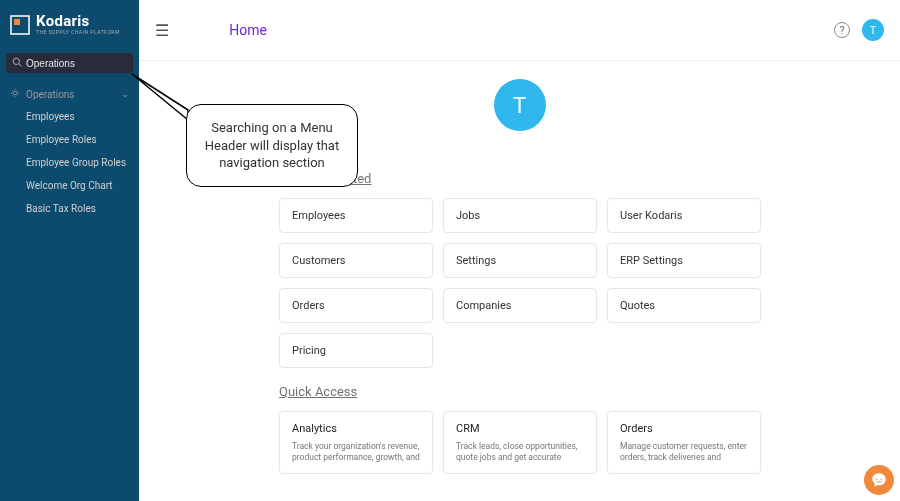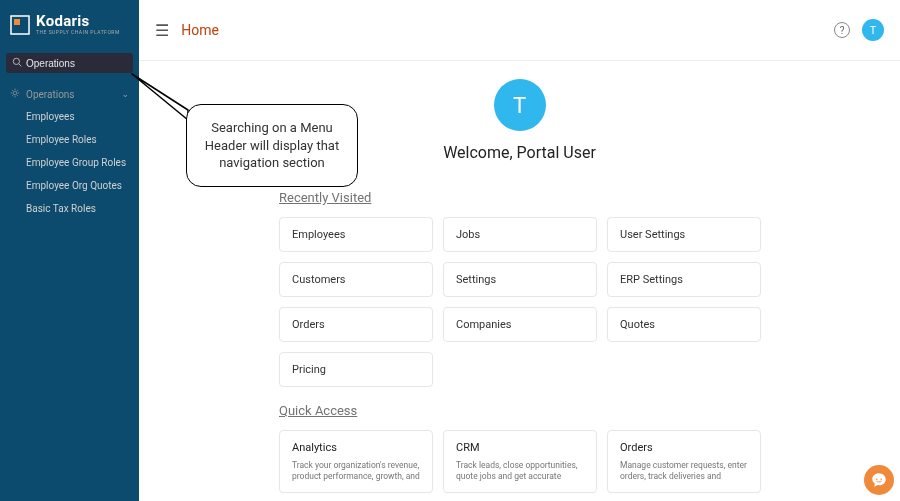--- a/index.html
+++ b/index.html
@@ -105,21 +105,22 @@
     border-bottom: 1px solid #eee;
     gap: 12px;
   }
   .hamburger {
     font-size: 16px;
     color: #555;
     cursor: pointer;
   }
   .page-title {
     font-size: 14px;
-    color: #c2410c;
+    color: #6d28d9;
+    margin-left: 48px;
   }
   .topbar-right {
     margin-left: auto;
     display: flex;
     align-items: center;
     gap: 12px;
   }
   .help-icon {
     width: 16px; height: 16px;
     border: 1px solid #888;
@@ -289,47 +290,46 @@
             <circle cx="8" cy="8" r="3" fill="none" stroke="#999" stroke-width="1.3"></circle>
             <path d="M8 1v2M8 13v2M1 8h2M13 8h2M3 3l1.4 1.4M11.6 11.6L13 13M13 3l-1.4 1.4M4.4 11.6L3 13" stroke="#999" stroke-width="1.3"></path>
           </svg>
       </span>
       <span>Operations</span>
       <span class="chev">⌄</span>
     </div>
     <div class="nav-item">Employees</div>
     <div class="nav-item">Employee Roles</div>
     <div class="nav-item">Employee Group Roles</div>
-    <div class="nav-item">Employee Org Quotes</div>
+    <div class="nav-item">Welcome Org Chart</div>
     <div class="nav-item">Basic Tax Roles</div>
   </div>
 </div>
 
 <div class="main">
   <div class="topbar">
     <span class="hamburger">☰</span>
     <span class="page-title">Home</span>
     <div class="topbar-right">
       <span class="help-icon">?</span>
       <span class="avatar">T</span>
     </div>
   </div>
 
   <div class="content">
     <div class="welcome-block">
       <div class="big-avatar">T</div>
-      <div class="welcome-text">Welcome, Portal User</div>
     </div>
 
     <div class="section">
       <div class="section-title">Recently Visited</div>
       <div class="card-grid">
         <div class="card">Employees</div>
         <div class="card">Jobs</div>
-        <div class="card">User Settings</div>
+        <div class="card">User Kodaris</div>
         <div class="card">Customers</div>
         <div class="card">Settings</div>
         <div class="card">ERP Settings</div>
         <div class="card">Orders</div>
         <div class="card">Companies</div>
         <div class="card">Quotes</div>
         <div class="card">Pricing</div>
       </div>
     </div>
 

